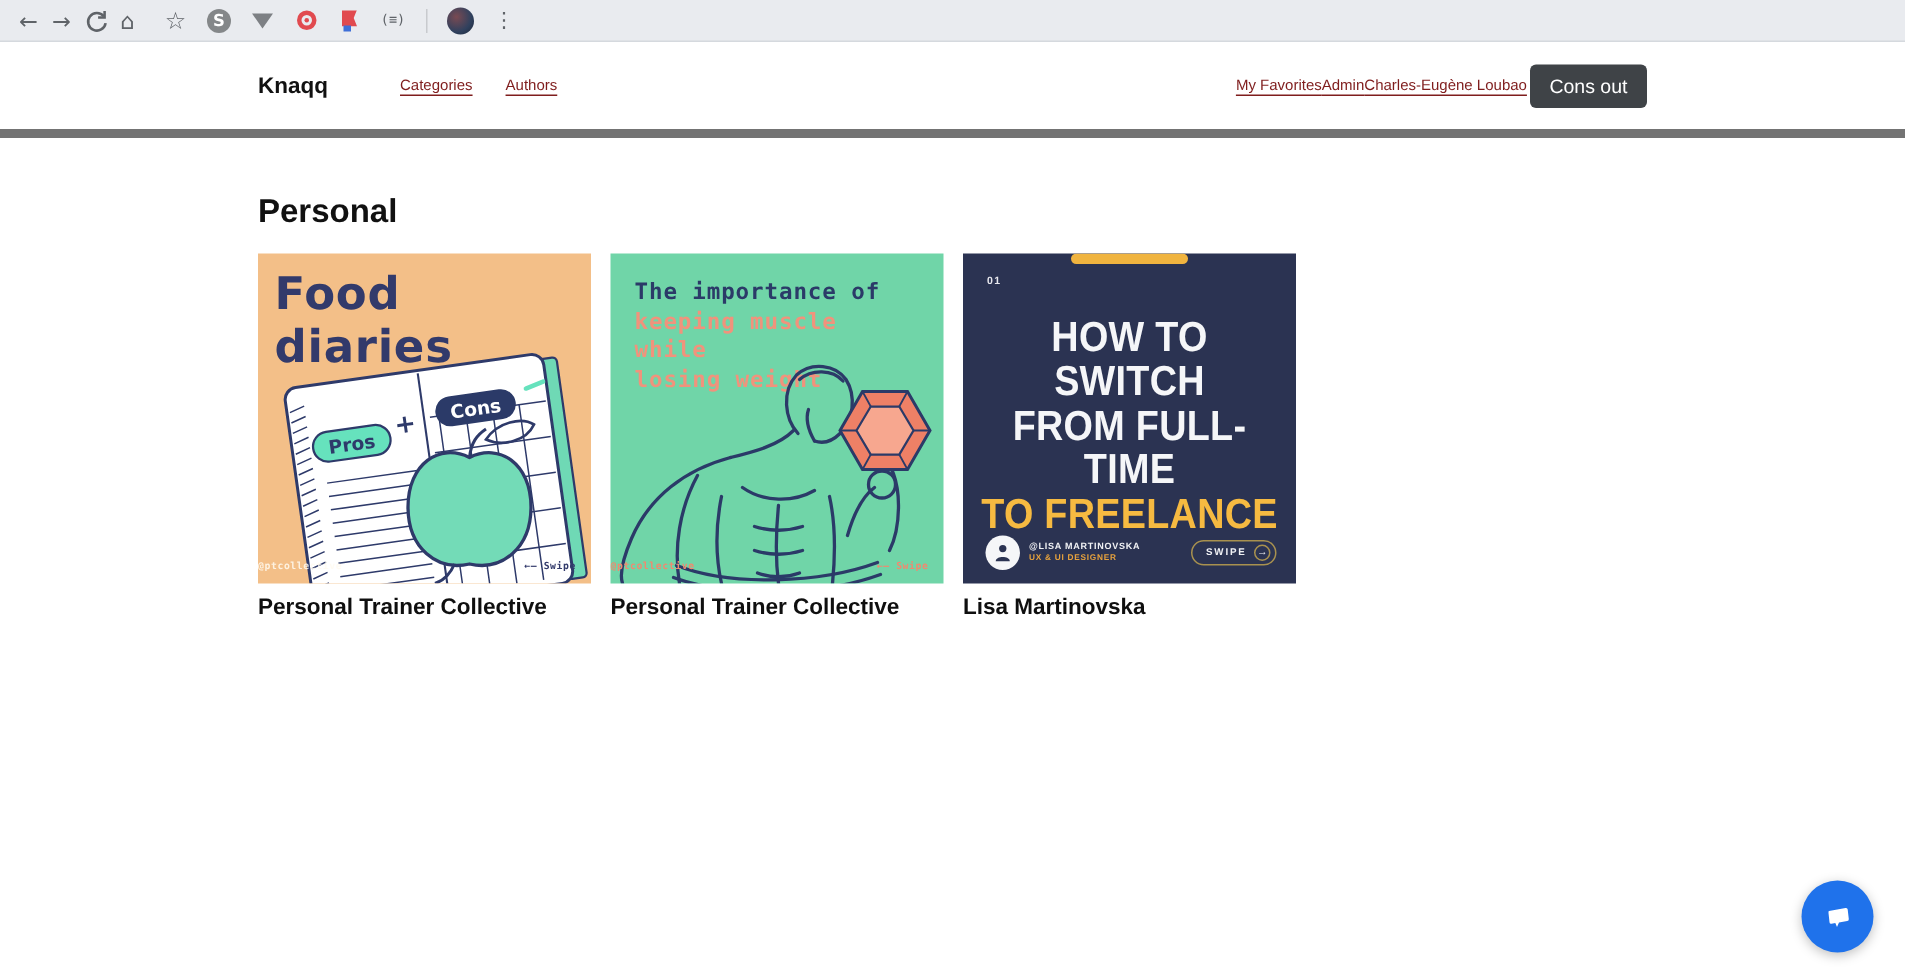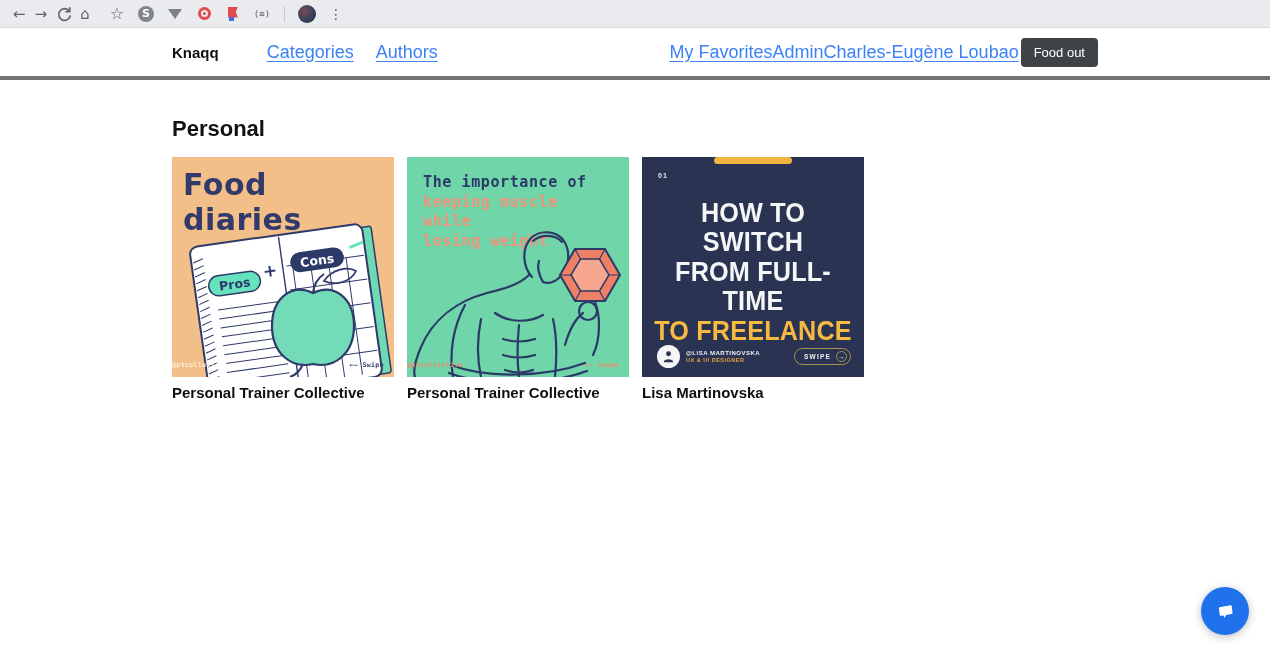--- a/index.html
+++ b/index.html
@@ -40,26 +40,26 @@
   .pin-shape .flag { position:absolute; left:1px; top:0; width:10px; height:11px; background:#e14a4f;
     clip-path:polygon(0 0,100% 0,78% 50%,100% 100%,0 100%); }
   .pin-shape .base { position:absolute; left:2px; bottom:0; width:5px; height:4px; background:#3f6fd8; }
   .parens-label { font-size:9px; color:#5f6368; font-family:"DejaVu Sans Mono", monospace; }
   .tray-divider { width:1px; height:16px; background:#c8cace; margin:0 2px; }
   .browser-avatar { width:18px; height:18px; border-radius:50%;
     background:radial-gradient(circle at 35% 35%, #7a4a52, #30415e 60%, #1d2637); cursor:pointer; }
   .dots-glyph { font-size:14px; color:#5f6368; }
 
   
-  .site-header { height:52px; background:#fff; border-bottom:4px solid #737373; }
+  .site-header { height:64px; background:#fff; border-bottom:6px solid #737373; }
   .container { width:926px; margin:0 auto; }
   .site-header .container { display:flex; align-items:center; height:100%; }
   .logo { font-size:15px; font-weight:bold; color:#111; margin-right:48px; cursor:pointer; }
   .hnav { display:flex; align-items:center; gap:22px; }
-  .hlink { font-size:18px; color:#3b82f6; text-decoration:underline; text-underline-offset:3px; cursor:pointer; }
+  .hlink { font-size:10px; color:#7f1d1d; text-decoration:underline; text-underline-offset:3px; cursor:pointer; }
   .hnav-right { margin-left:auto; display:flex; align-items:center; }
   .signout-btn { background:#3f4347; color:#fff; border:none; border-radius:4px; font-size:13px;
     font-family:"Liberation Sans", sans-serif; padding:7px 13px; cursor:pointer; margin-left:2px; }
 
   
   .page-title { font-size:22px; font-weight:bold; color:#111; margin:36px 0 15px; }
   .cards-row { display:flex; gap:13px; }
   .card-col { width:222px; }
   .card { width:222px; height:220px; position:relative; overflow:hidden; cursor:pointer; }
   .card-caption { font-size:15px; font-weight:bold; color:#0f0f0f; margin-top:7px; }
@@ -161,21 +161,21 @@
   <div class="container">
     <div class="logo">Knaqq</div>
     <div class="hnav">
       <span class="hlink">Categories</span>
       <span class="hlink">Authors</span>
     </div>
     <div class="hnav-right">
       <span class="hlink">My Favorites</span>
       <span class="hlink">Admin</span>
       <span class="hlink">Charles-Eugène Loubao</span>
-      <button class="signout-btn">Food out</button>
+      <button class="signout-btn">Cons out</button>
     </div>
   </div>
 </div>
 
 <div class="container">
   <h1 class="page-title">Personal</h1>
 
   <div class="cards-row">
 
     <div class="card-col">

